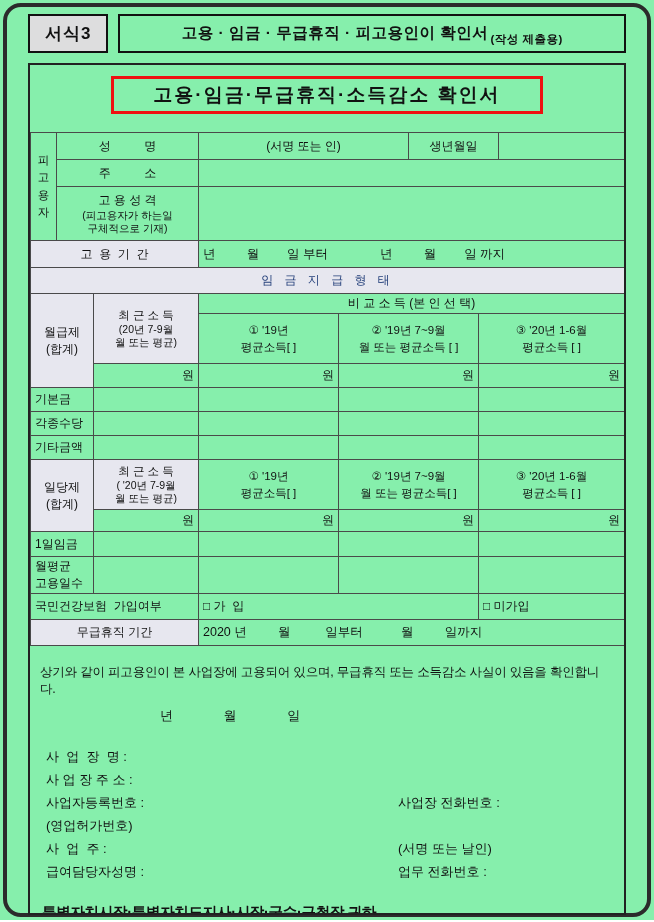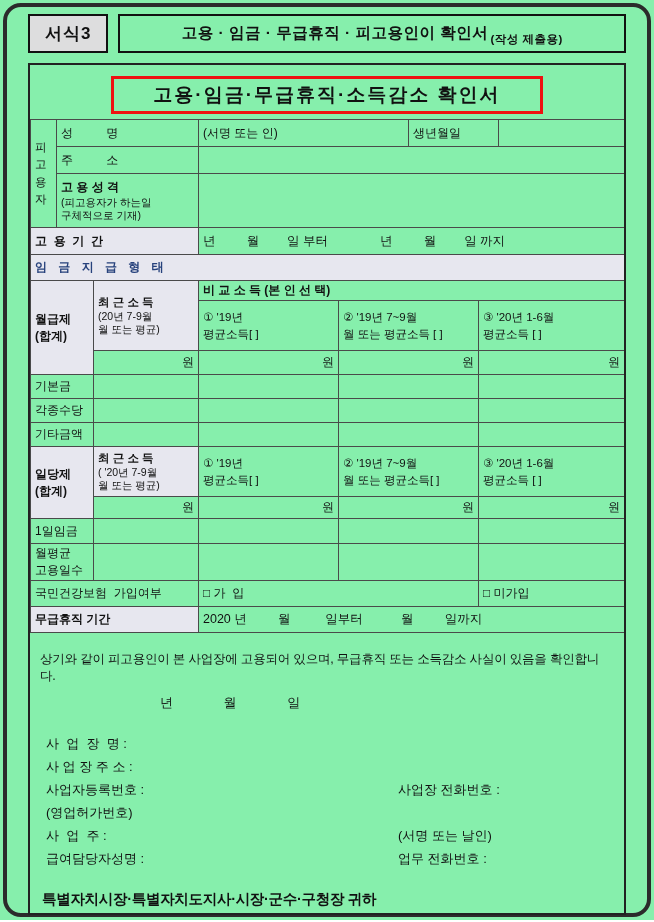--- a/index.html
+++ b/index.html
@@ -37,44 +37,44 @@
   .header-title-box .sub { font-size: 11.5px; font-weight: bold; margin-left: 2px; margin-top: 12px; }
 
   
   .main-box {
     margin-top: 10px;
     border: 2px solid #222;
     height: 852px;
     overflow: hidden;
   }
   .red-title {
-    width: 432px; margin: 11px auto 5px auto;
+    width: 432px; margin: 11px auto 18px auto;
     border: 3px solid var(--red-border, #ee1111);
     text-align: center; font-weight: bold;
     font-size: 19px; letter-spacing: 2px;
     padding: 3px 0;
   }
 
   
   table.form-table {
     border-collapse: collapse; table-layout: fixed;
     width: 594px; margin: 0 auto;
     font-size: 12px;
   }
   table.form-table td {
     border: 1px solid #4a4a4a;
     padding: 1px 4px;
     vertical-align: middle;
     overflow: hidden;
   }
-  td.c { text-align: left; }
+  td.c { text-align: center; }
   td.l { text-align: left; padding-left: 8px; }
   td.r { text-align: right; padding-right: 6px; }
   .gray { background: var(--header-bg, #e7e7ef); }
-  .b { font-weight: bold; }
+  .b { font-weight: normal; }
   .navy { color: var(--section-title-color, #27427c); letter-spacing: 4px; }
   .pre { white-space: pre-line; }
   .sp { white-space: pre; }
   .small { font-size: 10.5px; font-weight: normal; display: block; line-height: 1.25; }
   .vlabel { white-space: pre-line; font-size: 11.5px; line-height: 1.5; padding: 0 2px; }
   tr.h27 td { height: 27px; } tr.h26 td { height: 26px; }
   tr.h54 td { height: 54px; } tr.h20 td { height: 20px; }
   tr.h50 td { height: 50px; } tr.h24 td { height: 24px; }
   tr.h22 td { height: 22px; } tr.h25 td { height: 25px; }
   tr.h32 td { height: 32px; }

